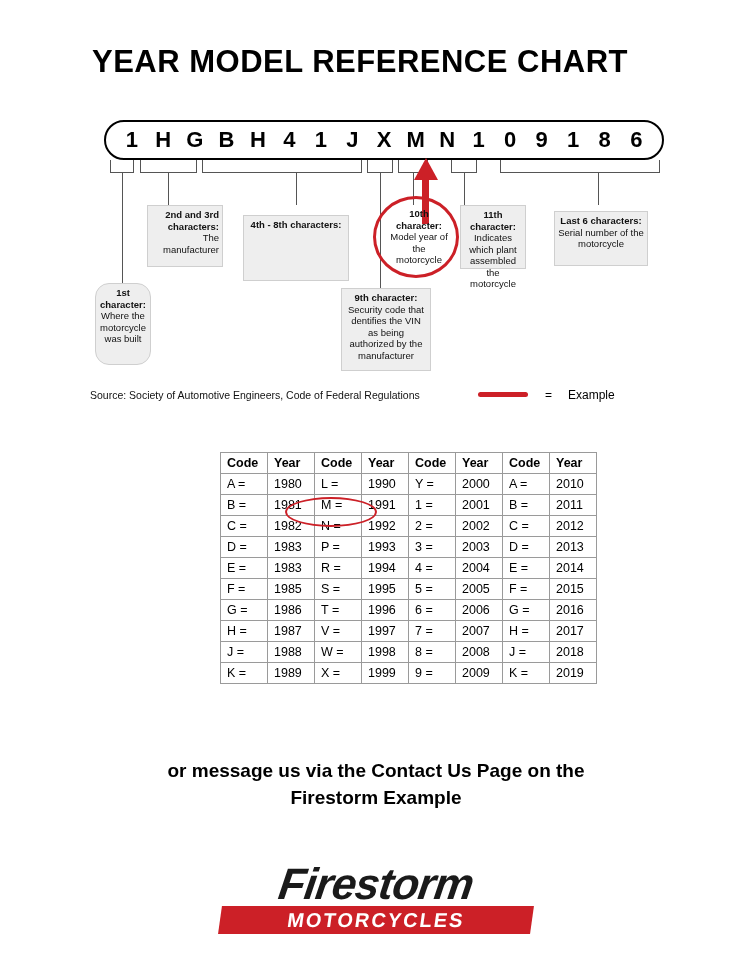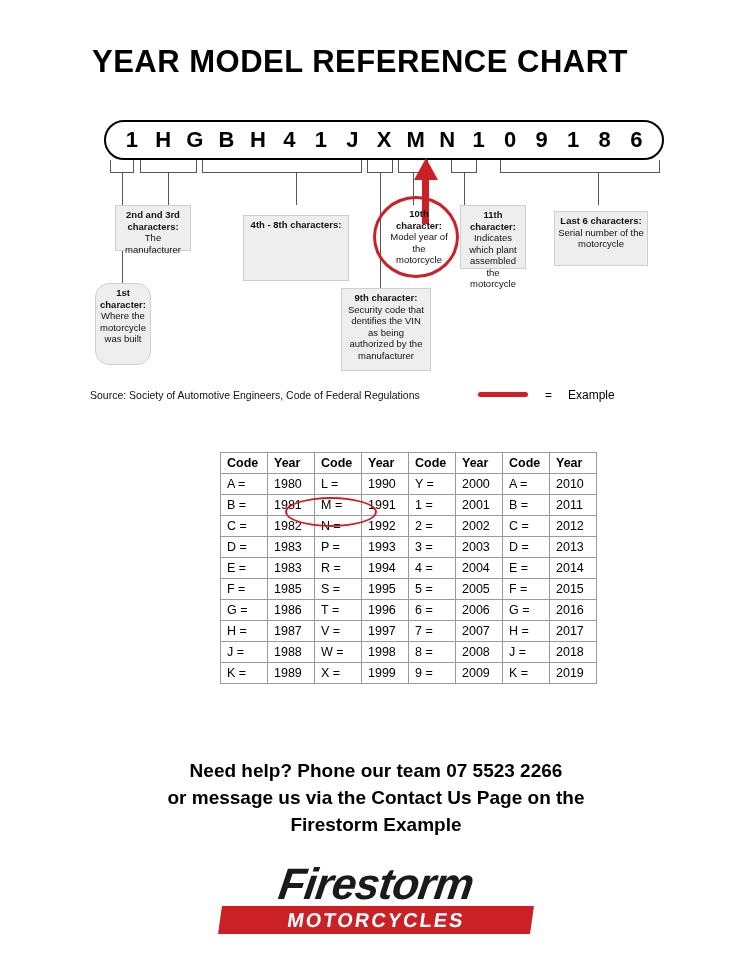--- a/index.html
+++ b/index.html
@@ -232,21 +232,21 @@
 
 <div class="red-ellipse" style="top:196px; left:373px; width:86px; height:82px;"></div>
 <div style="position:absolute; top:176px; left:422px; width:7px; height:48px; background:#cc2027;"></div>
 <div style="position:absolute; top:158px; left:414px; width:0; height:0; border-left:12px solid transparent; border-right:12px solid transparent; border-bottom:22px solid #cc2027;"></div>
 
 <div class="note" style="top:283px; left:95px; width:56px; height:82px;border-radius:14px;">
   <b>1st character:</b><br>
   <span>Where the motorcycle was built</span>
 </div>
 
-<div class="note" style="top:205px; left:115px; width:76px; height:46px;">
+<div class="note" style="top:205px; left:147px; width:76px; height:62px;text-align:right;">
   <b>2nd and 3rd characters:</b><br>
   <span>The manufacturer</span>
 </div>
 
 <div class="note" style="top:215px; left:243px; width:106px; height:66px;">
   <b>4th - 8th characters:</b><br>
 </div>
 
 <div class="note" style="top:288px; left:341px; width:90px; height:83px;">
   <b>9th character:</b><br>
@@ -386,21 +386,20 @@
       <td class="year">2009</td>
       <td class="code">K =</td>
       <td class="year">2019</td>
     </tr>
   </tbody>
 </table>
 
 <div class="red-ellipse" style="top:497px; left:285px; width:92px; height:30px; border-width:2px;"></div>
 
 <div class="footer">
-  <div>Need help?  Phone our team 07 5523 2266</div>
   <div>or message us via the Contact Us Page on the</div>
   <div>Firestorm Example</div>
 </div>
 
 <div class="logo-wrap">
   <div class="logo-top">Firestorm</div>
   <div class="logo-bottom">MOTORCYCLES</div>
 </div>
 
 </body></html>

